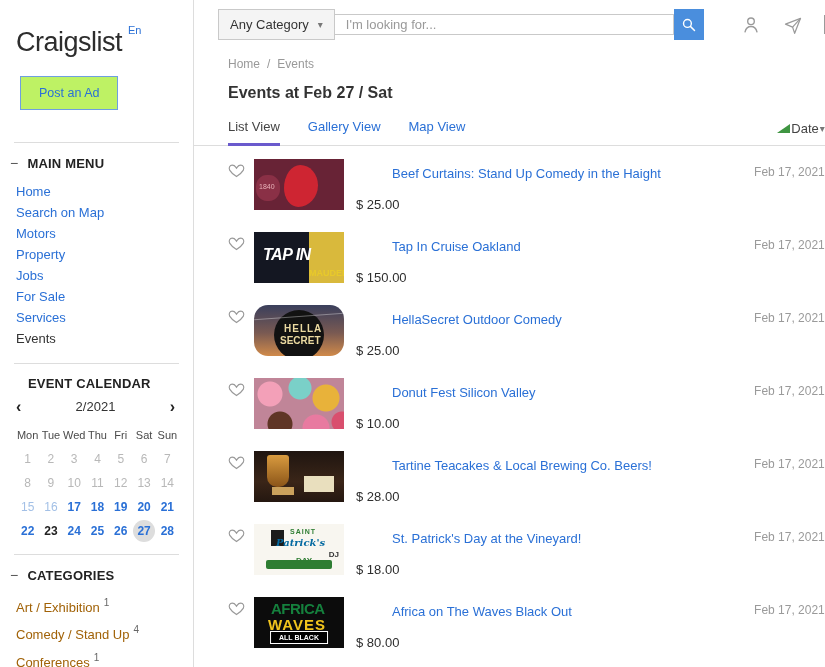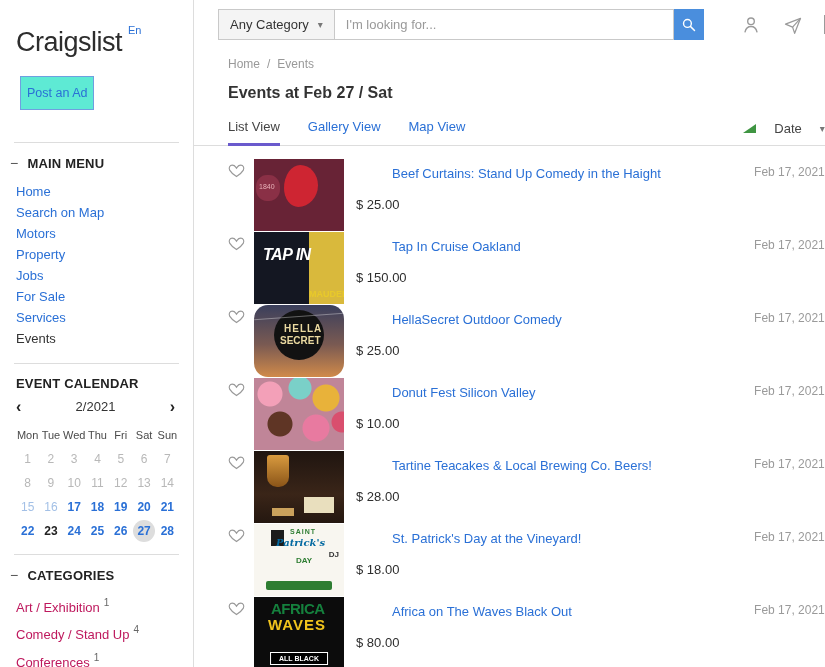--- a/index.html
+++ b/index.html
@@ -5,26 +5,26 @@
   * { box-sizing: border-box; margin: 0; padding: 0; }
   html, body { width: 825px; height: 667px; overflow: hidden; background: #fff; }
   body { font-family: "Liberation Sans", sans-serif; color: #333; }
   .page { display: flex; width: 825px; height: 667px; }
 
   
   .sidebar { width: 194px; height: 100%; border-right: 1px solid #ddd; padding: 12px 14px 0 16px; flex: none; }
   .logo-row { margin-top: 15px; }
   .logo { font-size: 27px; color: #2d2d2d; letter-spacing: -0.5px; cursor: pointer; }
   .lang { color: #2a70d6; font-size: 11px; position: relative; top: -11px; margin-left: 6px; cursor: pointer; }
-  .post-ad { display: inline-block; margin: 18px 0 20px 4px; padding: 9px 6px; background: #5eead4;
+  .post-ad { display: inline-block; margin: 18px 0 20px 4px; padding: 9px 18px; background: #bef264;
              border: 1px solid #6f9fe0; color: #2a70d6; font-size: 12.5px; font-family: inherit; cursor: pointer; }
   hr.divider { border: none; border-top: 1px solid #ddd; margin: 12px 0 12px -2px; }
   .section-head { display: flex; align-items: center; gap: 9px; font-size: 13px; font-weight: 700;
                   color: #222; margin: 4px 0 6px -6px; letter-spacing: 0.2px; }
-  .section-head.plain { margin-left: 0; }
+  .section-head.plain { margin-left: 12px; }
   .collapse { color: #555; font-weight: 400; font-size: 14px; }
   .menu-item { display: block; color: #2a70d6; font-size: 13px; text-decoration: none; margin: 0 0 0 0;
                padding: 4px 0 4px 0; line-height: 13px; cursor: pointer; }
   #main-menu { padding: 4px 0 2px 0; }
   .menu-item.current { color: #333; }
 
   
   .cal-nav { display: flex; justify-content: space-between; align-items: center; margin: 8px 4px 10px 0; }
   .cal-arrow { font-size: 16px; font-weight: 700; color: #222; cursor: pointer; line-height: 14px; }
   .cal-month { font-size: 13px; color: #333; }
@@ -33,56 +33,56 @@
   .day { font-size: 12px; text-align: center; height: 22px; line-height: 22px; cursor: pointer; }
   .day.past { color: #b8b8b8; }
   .day.muted { color: #a3c0e6; font-weight: 400; }
   .day.link { color: #2a70d6; font-weight: 700; }
   .day.today { color: #222; font-weight: 700; }
   .day.selected { color: #2a70d6; font-weight: 700; width: 22px; border-radius: 50%; background: #ddd; margin: 0 auto; }
 
   
   .cat-item { margin: 0; padding: 4px 0; cursor: pointer; }
   #categories { padding-top: 4px; }
-  .cat-label { color: #be185d; font-size: 13px; line-height: 13px; }
+  .cat-label { color: #a16207; font-size: 13px; line-height: 13px; }
   .cat-count { color: #666; font-size: 10px; margin-left: 4px; }
 
   
   .main { flex: 1; height: 100%; }
   .search-row { display: flex; align-items: center; margin: 9px 0 0 24px; }
   .cat-dd { display: flex; align-items: center; gap: 9px; background: #f4f4f4; border: 1px solid #c9c9c9;
             height: 31px; padding: 0 11px; font-size: 13px; color: #333; cursor: pointer; white-space: nowrap; }
   .caret { color: #777; font-size: 10px; }
-  .search-input { width: 339px; height: 31px; border: 1px solid #c9c9c9; border-left: none; padding: 3px 11px;
+  .search-input { width: 339px; height: 21px; border: 1px solid #c9c9c9; border-left: none; padding: 3px 11px;
                   font-size: 13px; font-family: inherit; color: #000000; outline: none; }
   .search-input::placeholder { color: #999; }
   .search-btn { width: 30px; height: 31px; background: #4a8edd; border: none; cursor: pointer;
                 display: flex; align-items: center; justify-content: center; }
   .hdr-icons { display: flex; align-items: center; gap: 21px; margin-left: 36px; }
   .hicon { color: #9a9a9a; cursor: pointer; display: flex; align-items: center; }
   .dollar-box { width: 19px; height: 19px; border: 1px solid #9a9a9a; color: #9a9a9a; font-size: 11px;
                 display: flex; align-items: center; justify-content: center; cursor: pointer; }
 
   .breadcrumb { margin: 17px 0 0 34px; font-size: 12px; color: #999; display: flex; gap: 7px; }
   .breadcrumb a { color: #999; text-decoration: none; cursor: pointer; }
   .page-title { margin: 13px 0 0 34px; font-size: 16px; font-weight: 700; color: #333; }
 
   .tabs-row { display: flex; justify-content: space-between; align-items: flex-end; margin-top: 17px;
               padding: 0 18px 0 34px; border-bottom: 1px solid #ddd; }
   .tabs { display: flex; gap: 28px; }
   .tab { font-size: 13px; color: #2a70d6; padding-bottom: 9px; cursor: pointer; }
   .tab.active { color: #444; border-bottom: 3px solid #6a5acd; margin-bottom: -1px; }
-  .sort { display: flex; align-items: center; gap: 18px; padding-bottom: 9px; cursor: pointer; }
+  .sort { display: flex; align-items: center; gap: 1px; padding-bottom: 9px; cursor: pointer; }
   .sort-tri { width: 0; height: 0; border-left: 13px solid transparent; border-bottom: 9px solid #3f9542; }
   .sort-label { font-size: 13px; color: #444; }
 
   
   .event-row { display: flex; align-items: flex-start; padding: 13px 18px 0 34px; height: 73px; }
   .heart { width: 18px; margin-top: 3px; flex: none; cursor: pointer; }
-  .thumb { width: 90px; height: 72px; margin-left: 8px; position: relative; overflow: hidden; flex: none; cursor: pointer; }
+  .thumb { width: 90px; height: 51px; margin-left: 8px; position: relative; overflow: hidden; flex: none; cursor: pointer; }
   .event-info { margin-left: 12px; padding-top: 5px; }
   .event-title { font-size: 13px; color: #2a70d6; text-decoration: none; cursor: pointer; margin-left: 36px; }
   .event-price { font-size: 13px; color: #2e2e2e; margin-top: 15px; }
   .event-date { margin-left: auto; font-size: 12px; color: #9a9a9a; padding-top: 6px; white-space: nowrap; }
 
   
   .thumb .tt { position: absolute; line-height: 1; }
   .thumb-beef { background: #682336; }
   .thumb-beef::before { content: ""; position: absolute; left: 30px; top: 6px; width: 34px; height: 42px;
                         background: #ce2532; border-radius: 48% 52% 58% 42% / 55% 48% 52% 45%; }

